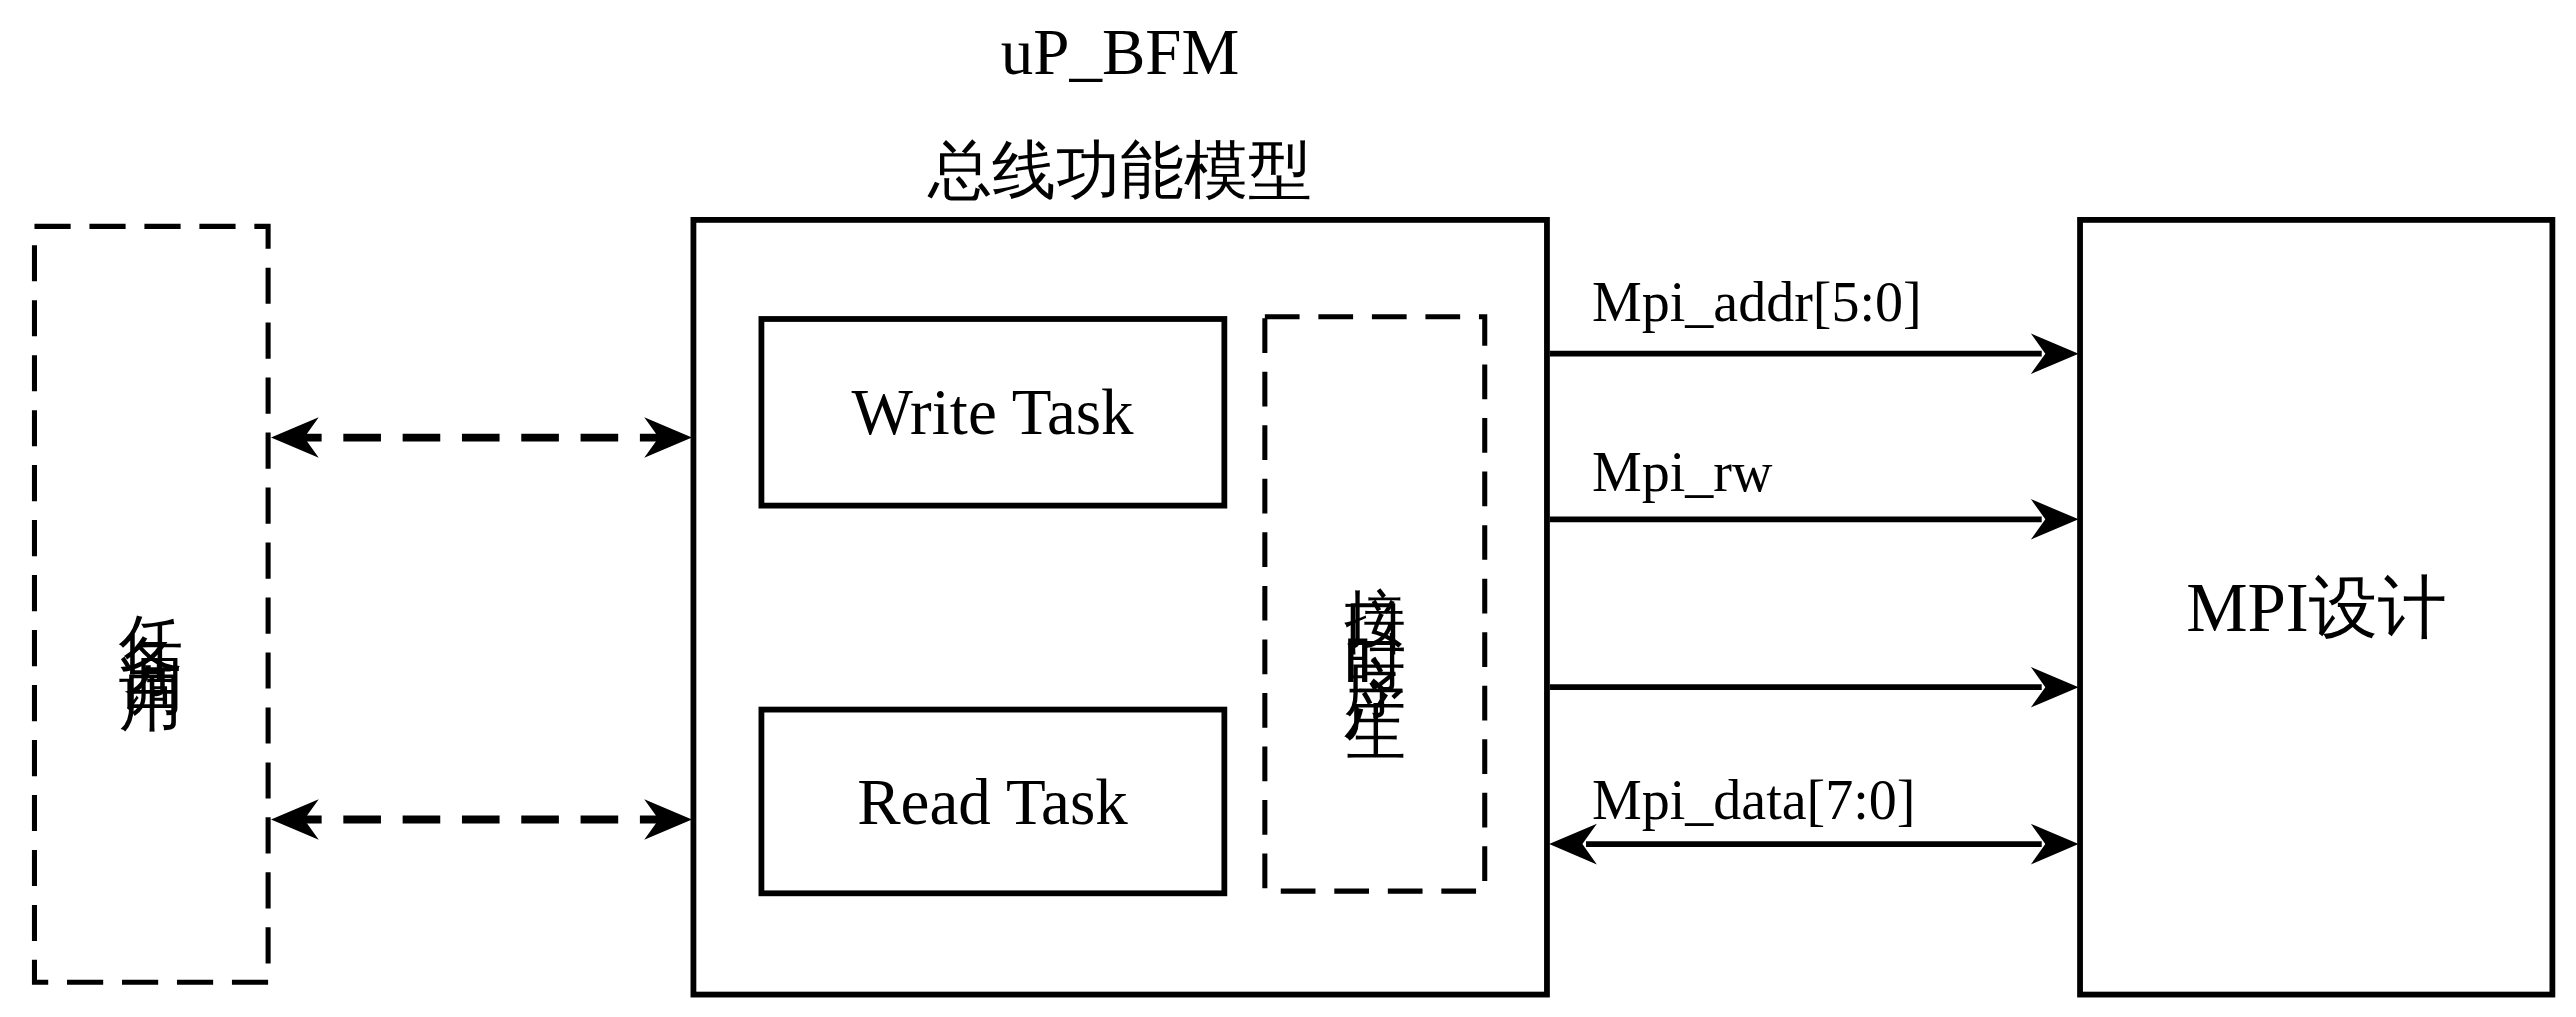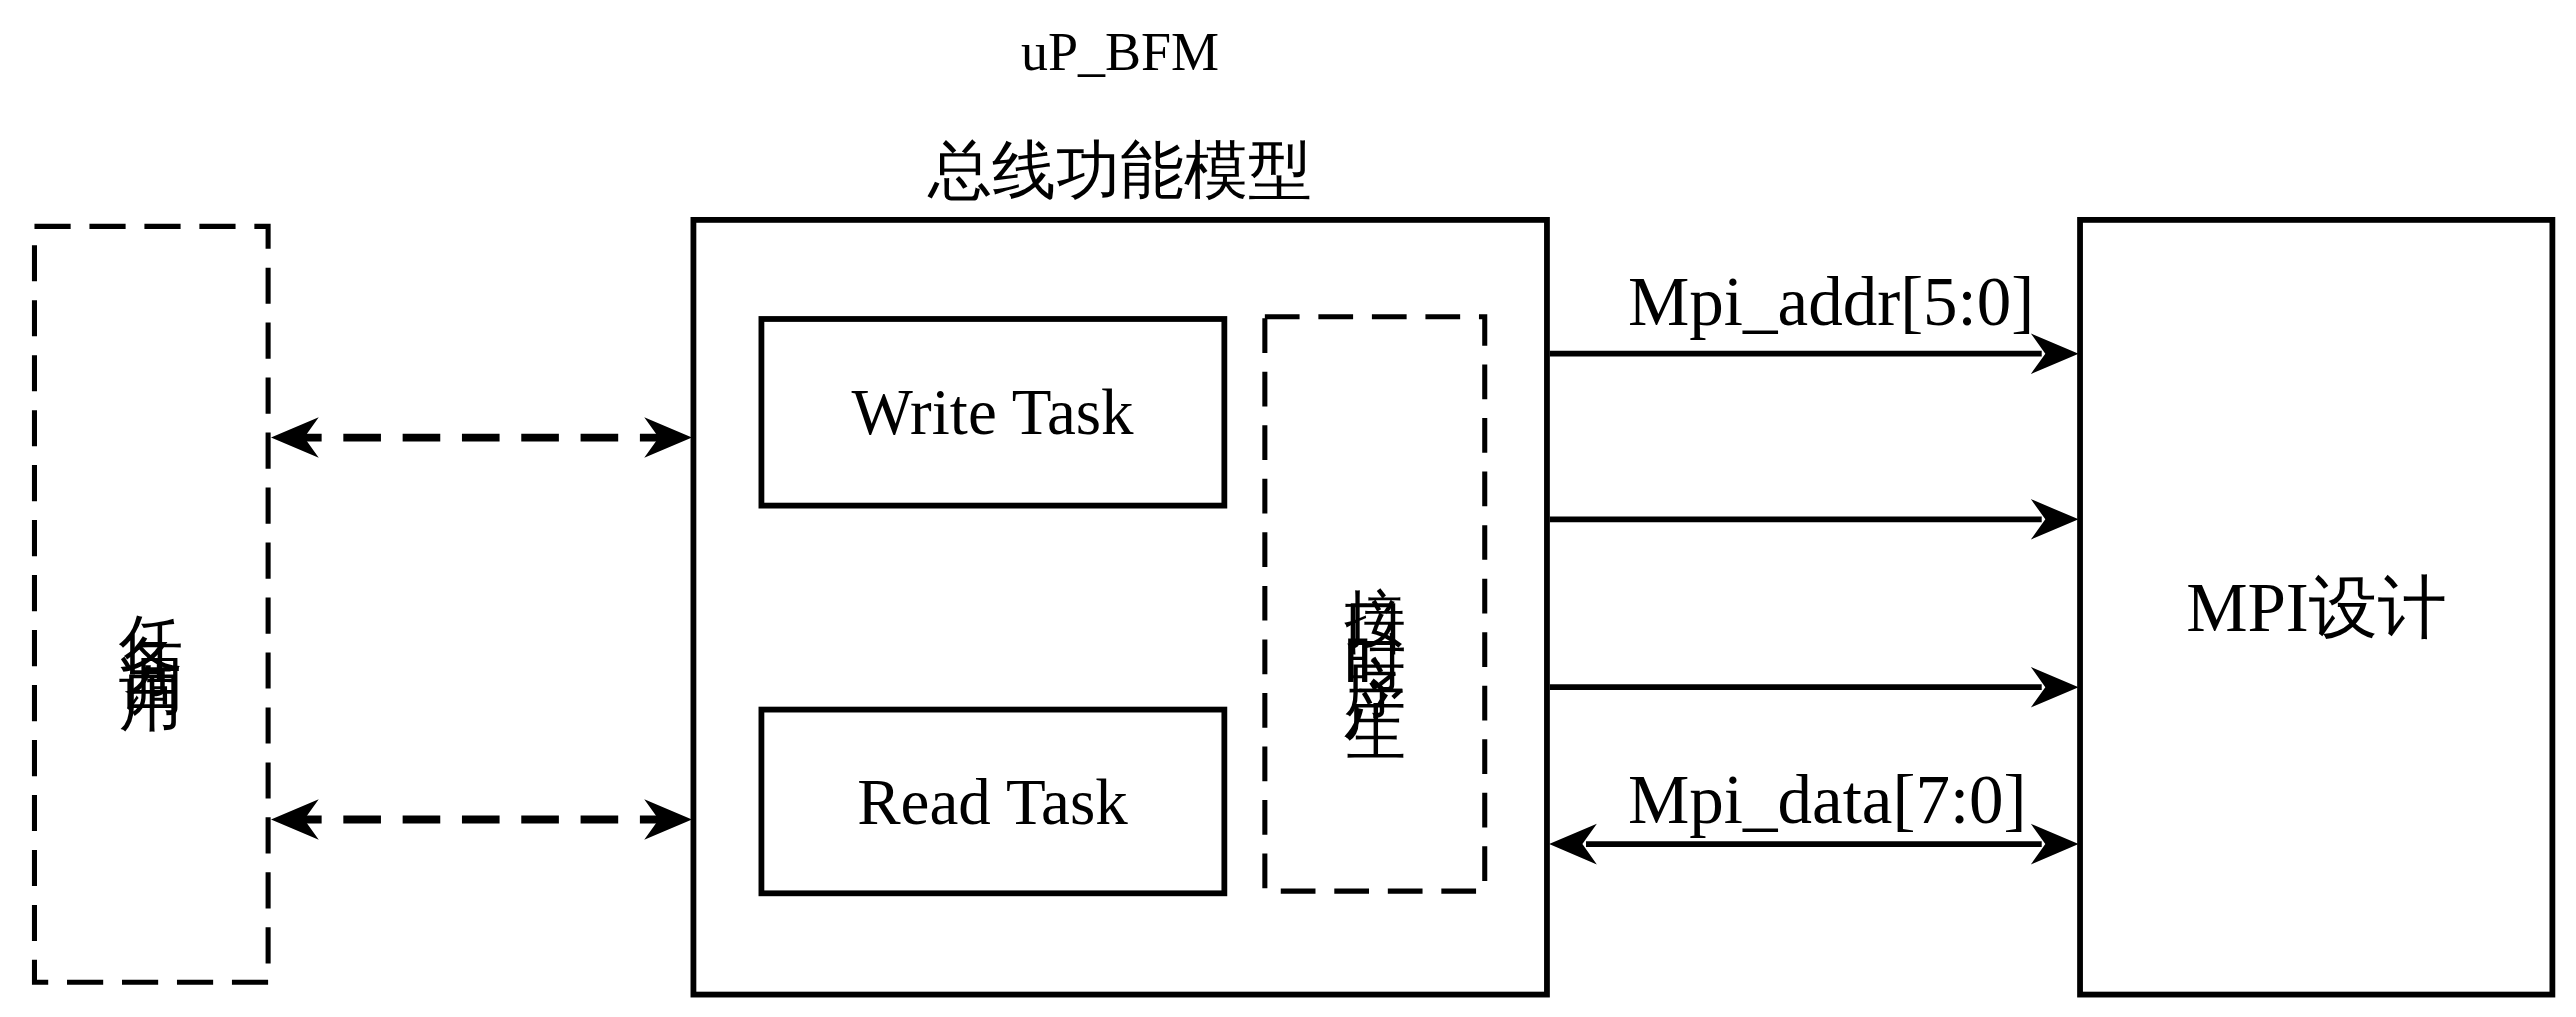--- a/index.html
+++ b/index.html
@@ -13,21 +13,21 @@
     overflow:hidden;
   }
   .layer{position:absolute;left:0;top:0;}
   .lbl{position:absolute;white-space:nowrap;}
 
   
   .title{
     left:693px; top:11.6px; width:854px;
     text-align:center;
   }
-  .title .t1{font-size:54px; line-height:81px;}
+  .title .t1{font-size:65px; line-height:81px;}
   .title .t2{font-size:64px; line-height:75px;margin-top:40px;}
 
   
   .vtext{
     display:flex; align-items:center; justify-content:center;
     writing-mode:vertical-rl; text-orientation:upright;
   }
   .task-call-label{
     left:34px; top:226px; width:234px; height:756px;
     font-size:64px; letter-spacing:20px;
@@ -46,21 +46,21 @@
   .read-task {left:761px; top:710px; width:463px; height:184px;}
 
   
   .duv-label{
     left:2080px; top:220px; width:473px; height:775px;
     display:flex; flex-direction:row; align-items:center; justify-content:center;
     font-size:69px; line-height:90px; text-align:center;
   }
 
   
-  .sig{font-size:69px; line-height:72px; left:1592px;margin-left:36px;}
+  .sig{font-size:56px; line-height:72px; left:1592px;}
   .sig1{top:266px;}
   .sig2{top:436px;}
   .sig3{top:602px;}
   .sig4{top:764px;}
 </style>
 </head>
 <body>
 
 <div class="canvas">
 
@@ -122,16 +122,17 @@
 
   <div class="lbl boxlabel write-task">Write Task</div>
 
   <div class="lbl vtext timing-label">接口时序产生</div>
 
   <div class="lbl duv-label">
     <div>MPI设计</div>
   </div>
 
   <div class="lbl sig sig1">Mpi_addr[5:0]</div>
+  <div class="lbl sig sig2">Mpi_rw</div>
   <div class="lbl sig sig4">Mpi_data[7:0]</div>
 
 </div>
 
 
 </body></html>

